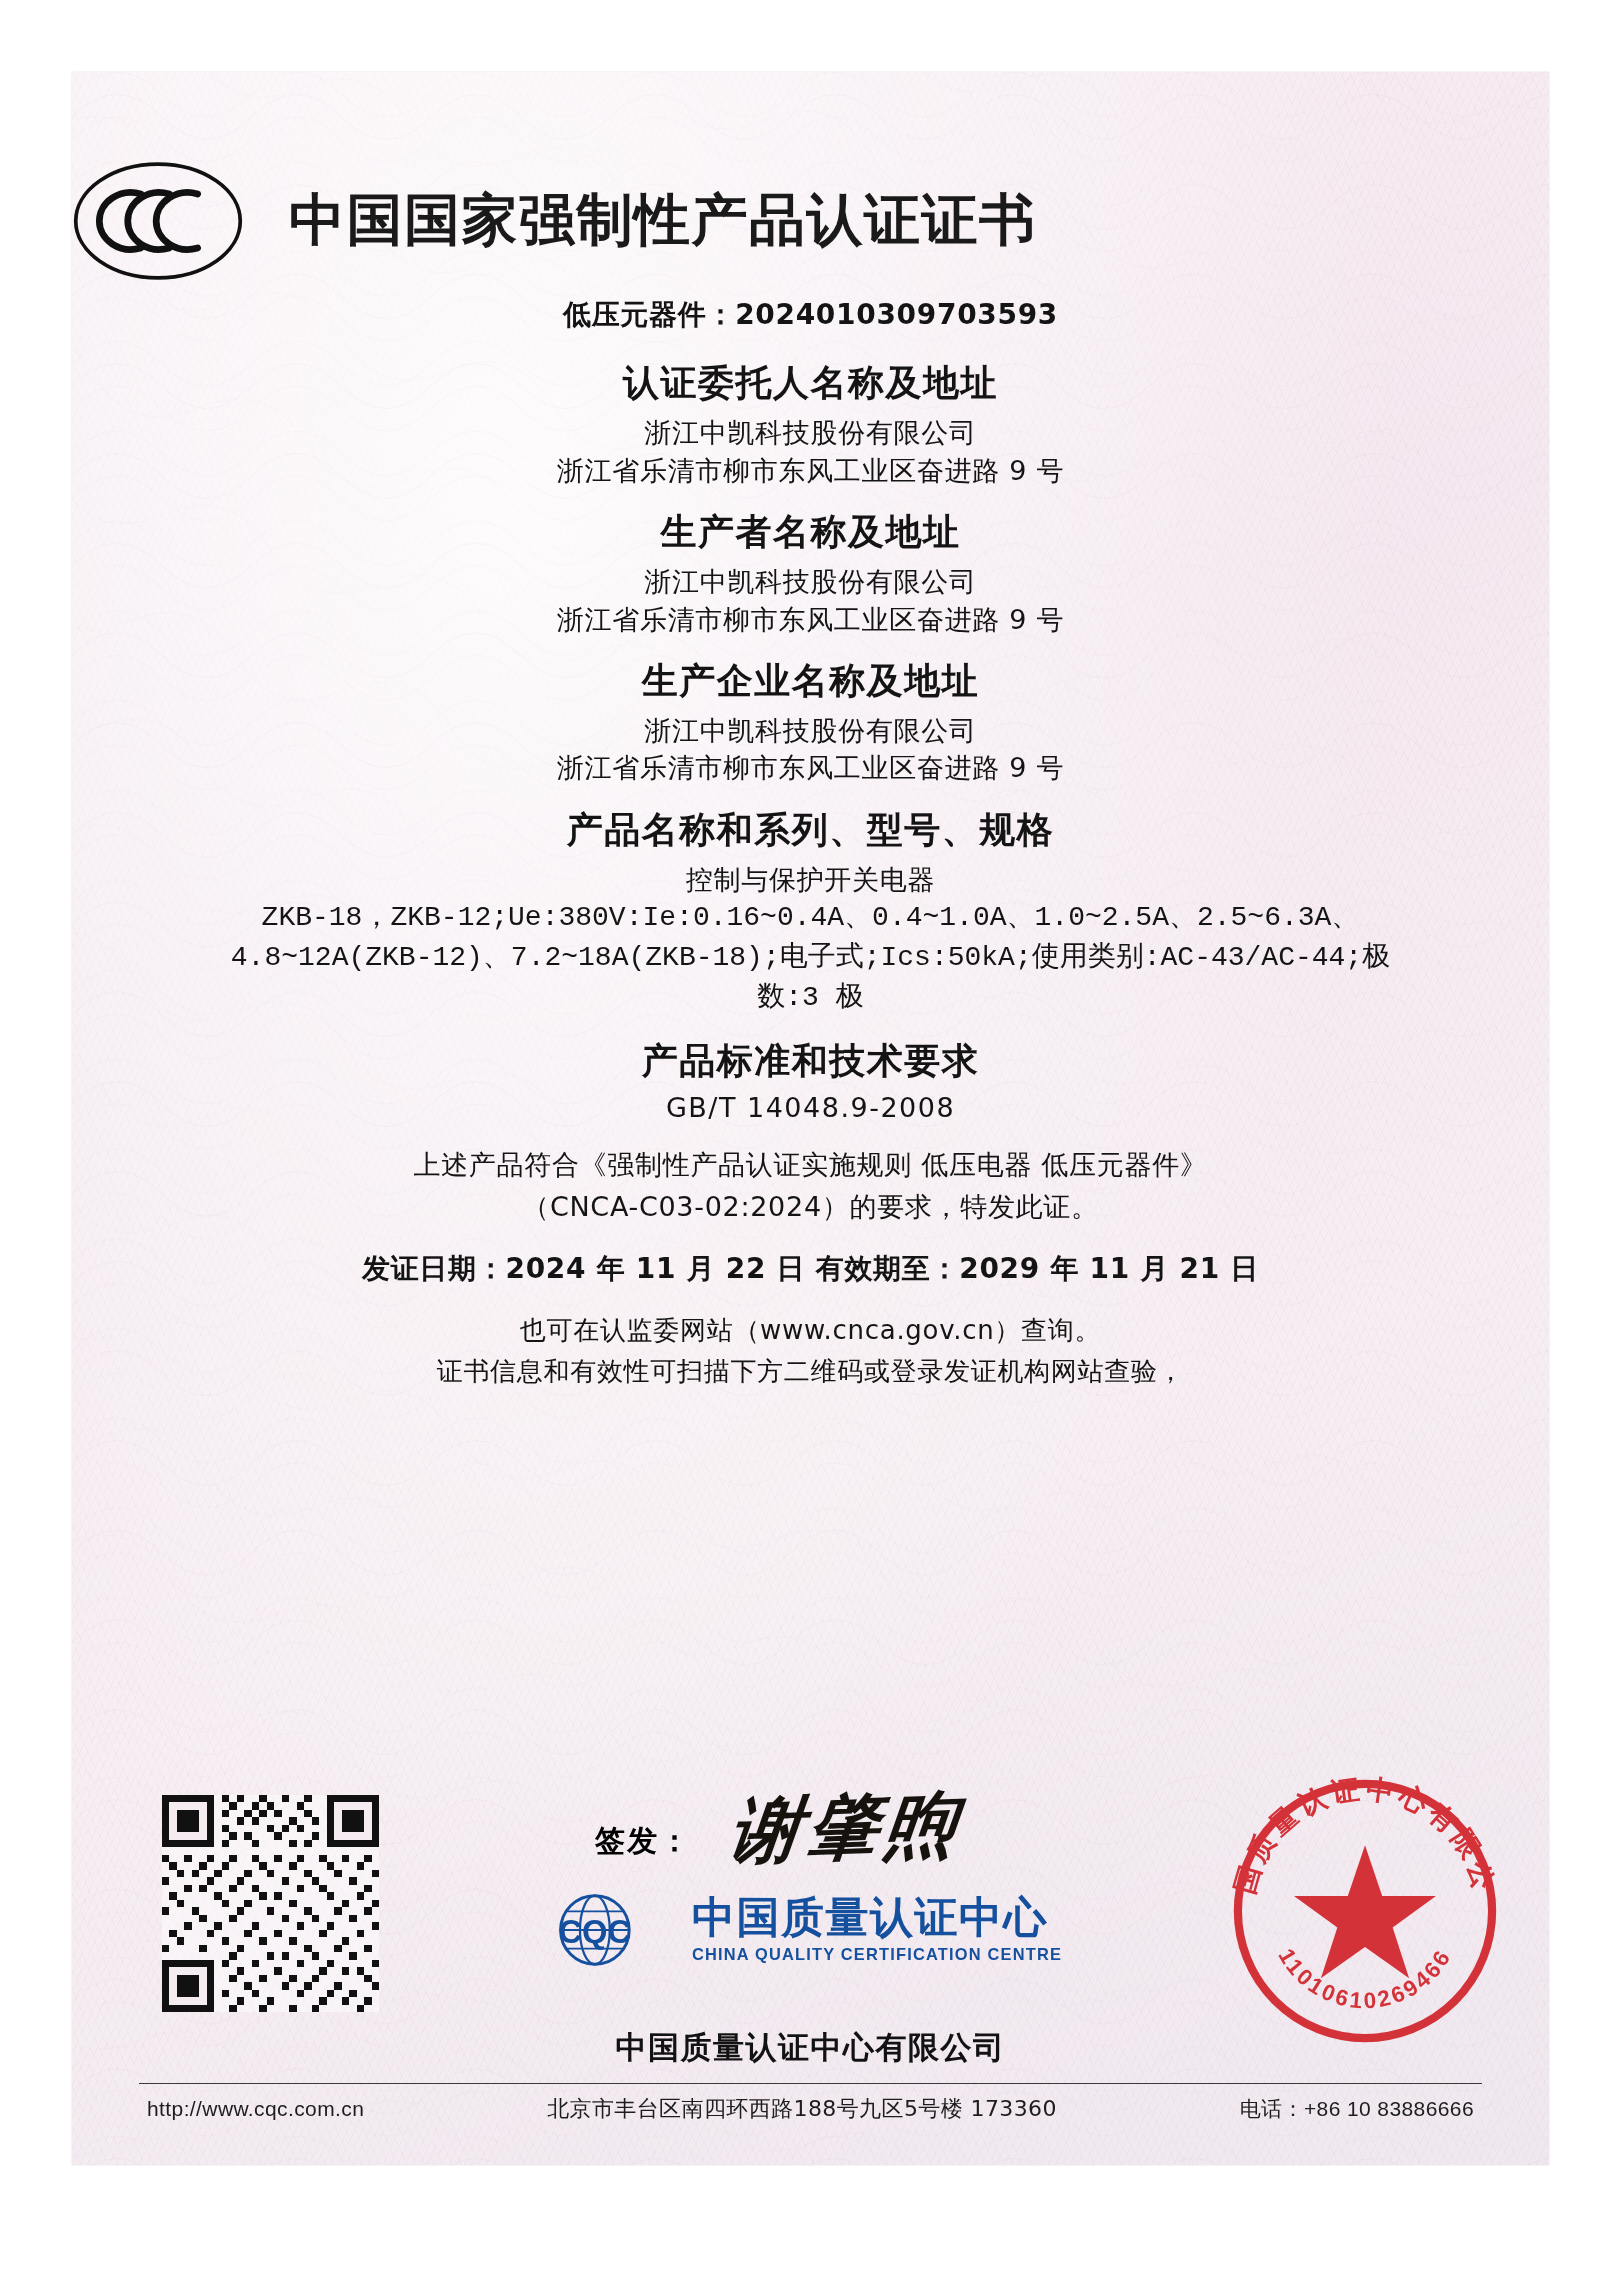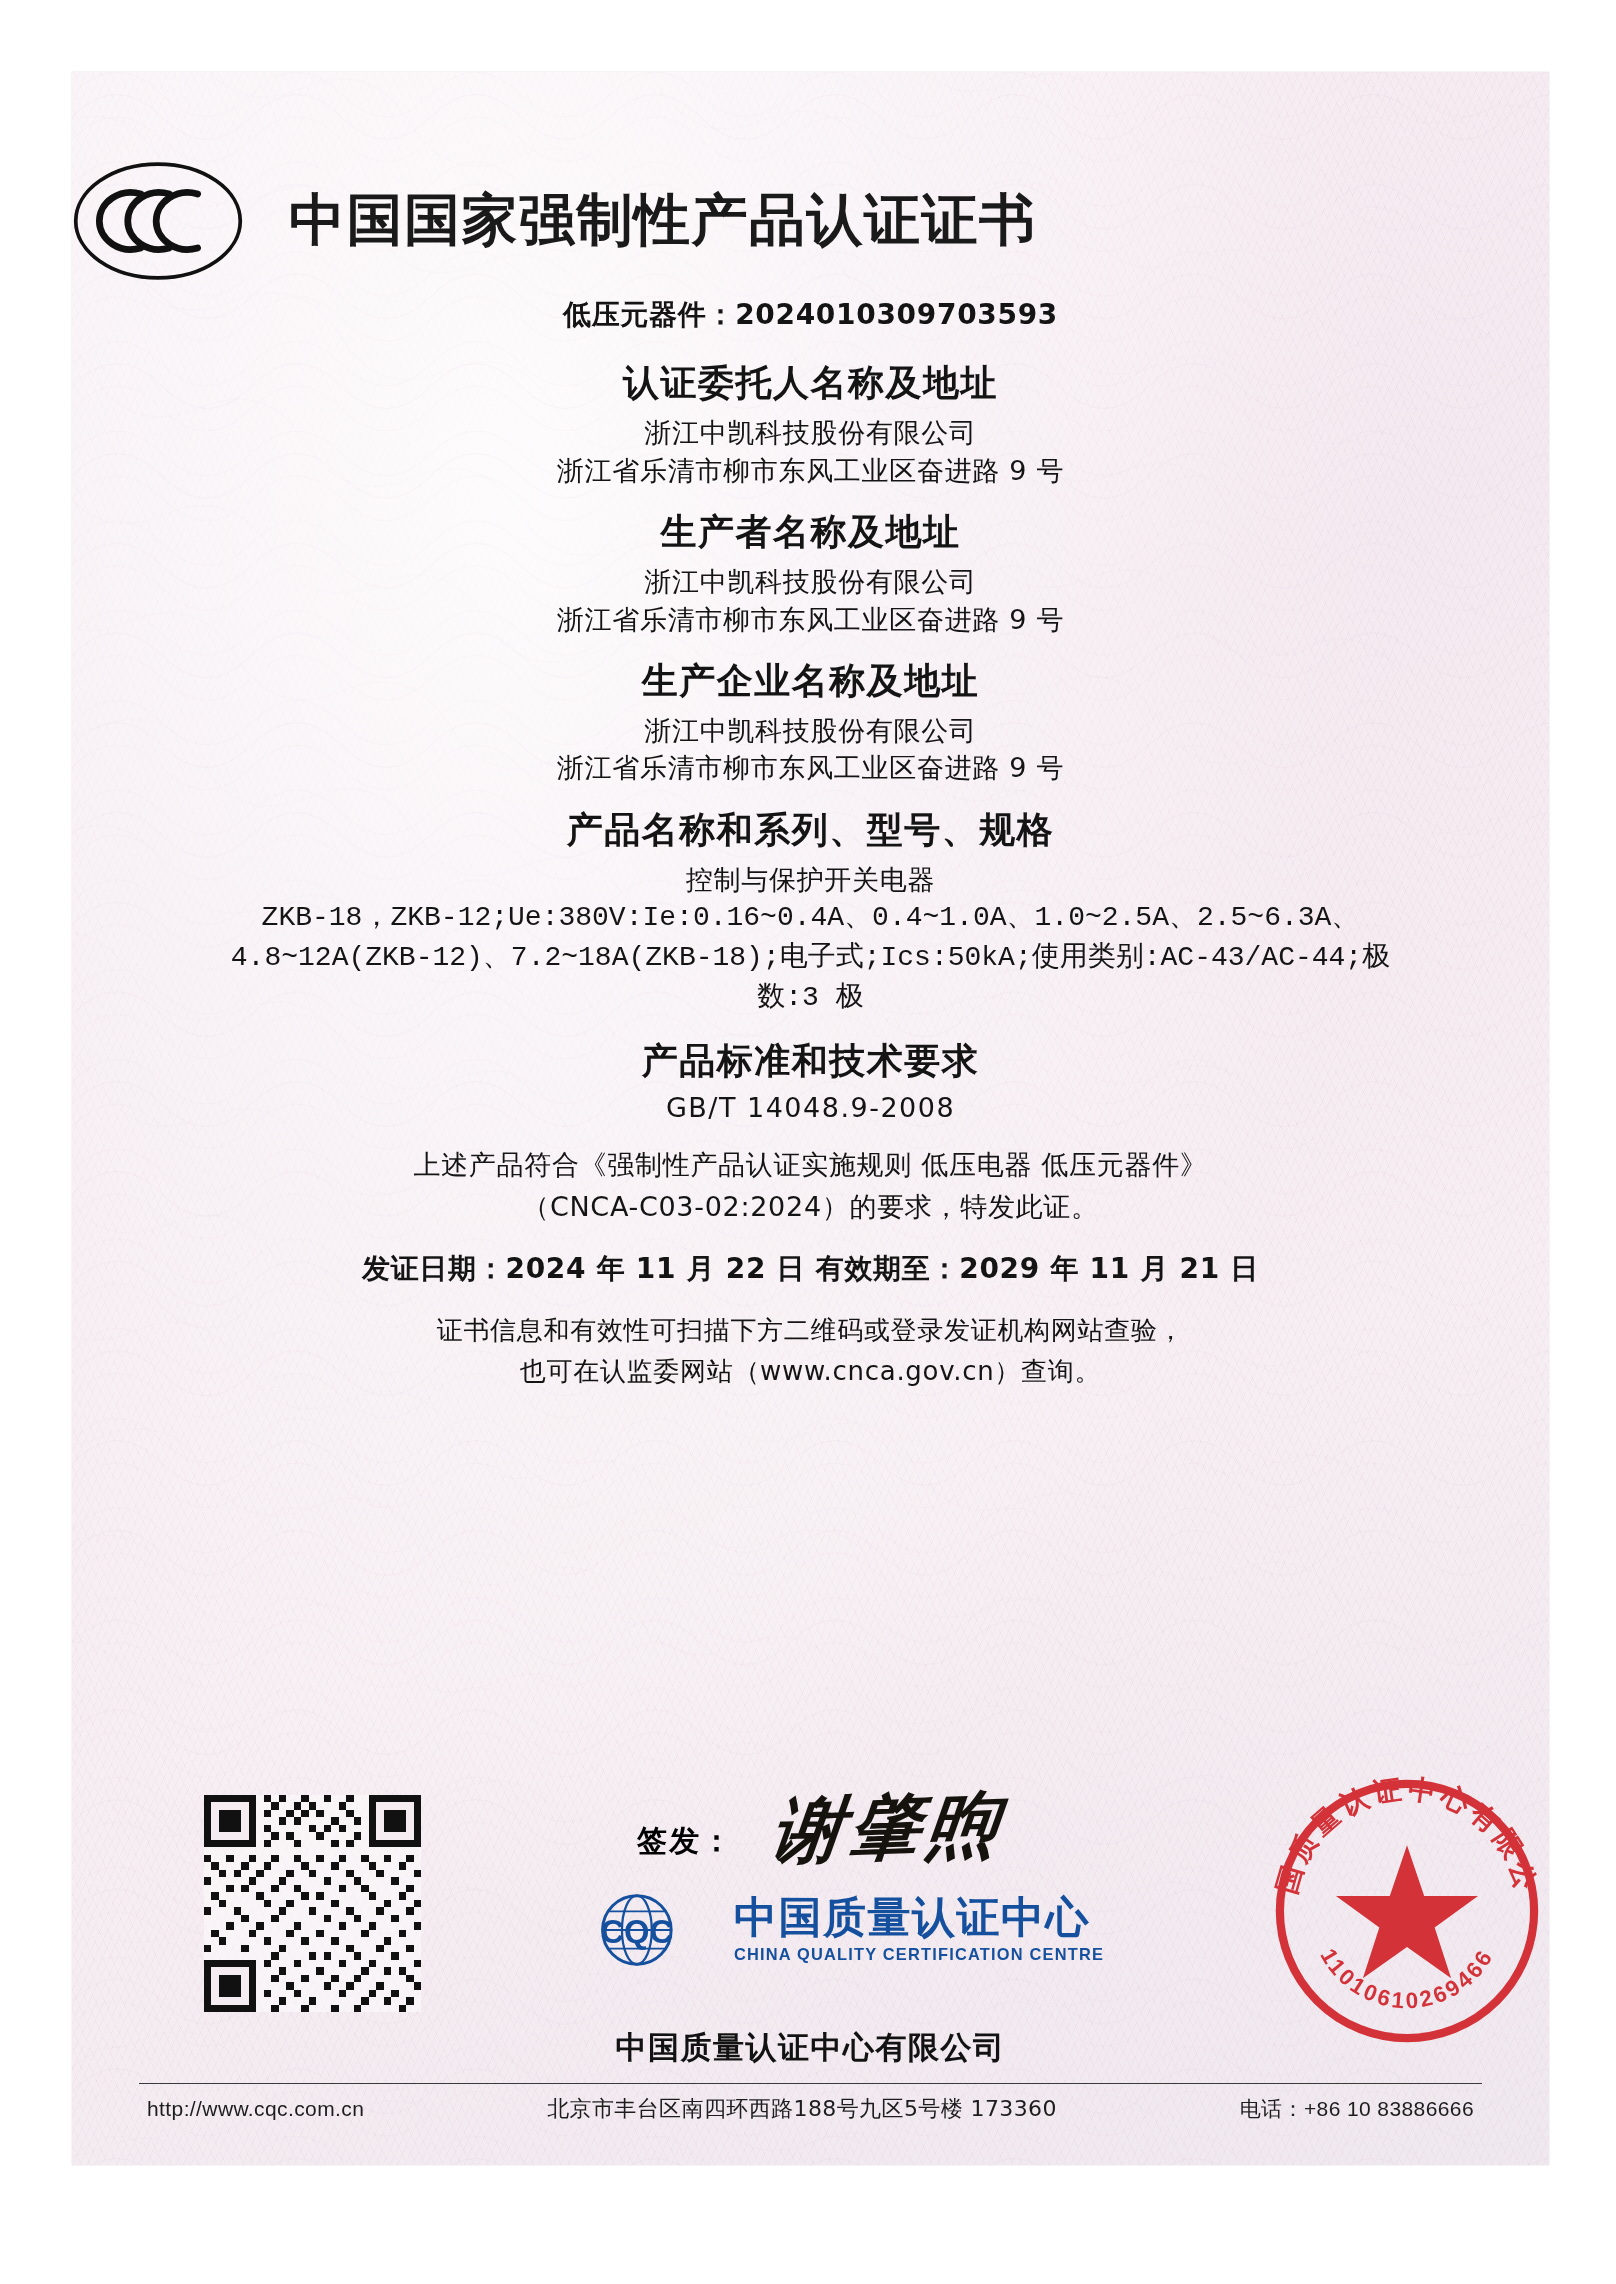--- a/index.html
+++ b/index.html
@@ -123,21 +123,20 @@
     letter-spacing: 0.7px;
     margin-top: 22.4px;
   }
 
   
   #sign-row {
     position: absolute;
     left: 0; right: 0;
     top: 1667px;
     height: 247px;
-    margin-left: 42px;
   }
   #qr {
     position: absolute;
     left: 90px;
     top: 56px;
     width: 217px;
     height: 217px;
   }
   #sign-label {
     position: absolute;
@@ -308,22 +307,22 @@
     </div>
 
     <div class="statement">
       <div>上述产品符合《强制性产品认证实施规则  低压电器  低压元器件》</div>
       <div>（CNCA-C03-02:2024）的要求，特发此证。</div>
     </div>
 
     <div class="dates">发证日期：2024 年 11 月 22 日    有效期至：2029 年 11 月 21 日</div>
 
     <div class="verify">
+      <div>也可在认监委网站（www.cnca.gov.cn）查询。</div>
       <div>证书信息和有效性可扫描下方二维码或登录发证机构网站查验，</div>
-      <div>也可在认监委网站（www.cnca.gov.cn）查询。</div>
     </div>
   </div>
 
   <div id="sign-row">
 
     <svg id="qr" viewBox="0 0 29 29" shape-rendering="crispEdges">
       <rect width="29" height="29" fill="#ffffff" opacity="0.45"></rect>
       <g fill="#111">
 
         <path d="M0 0h7v7H0z"></path>

